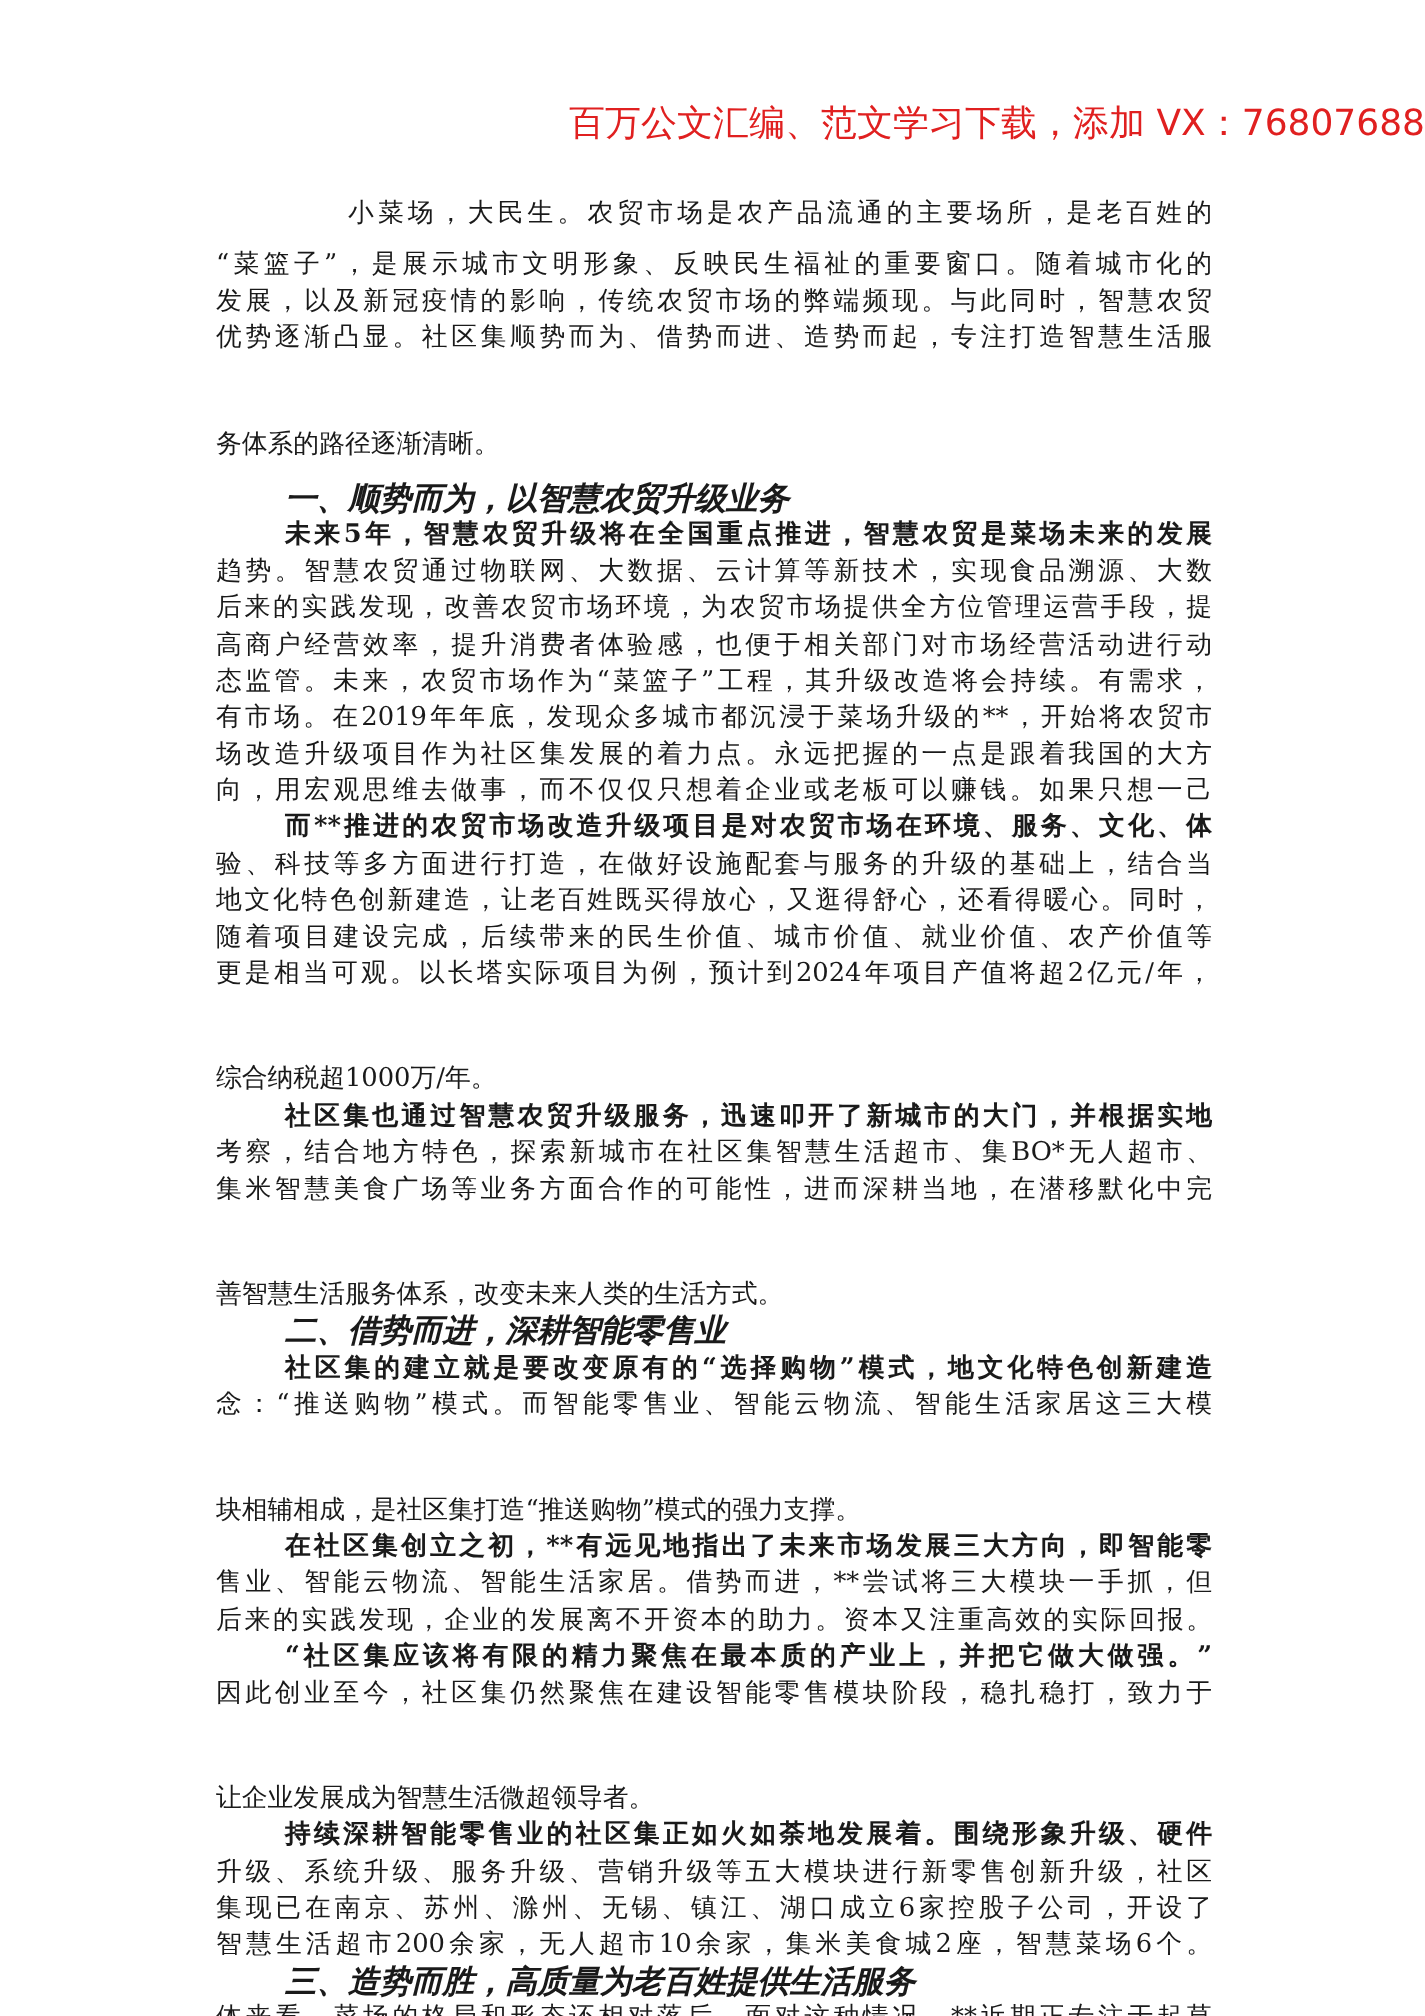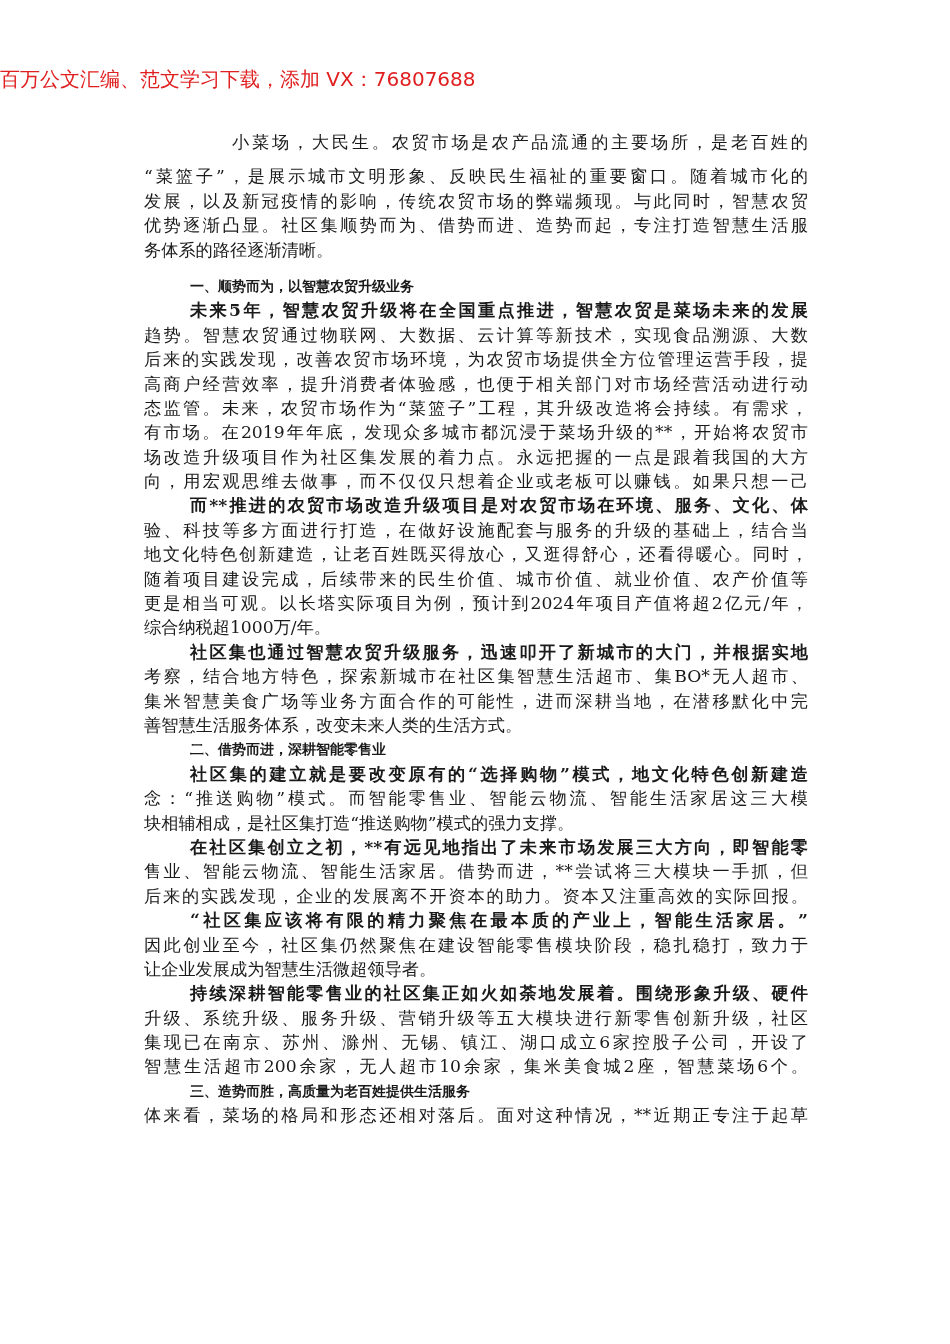--- a/index.html
+++ b/index.html
@@ -13,52 +13,54 @@
       position: relative;
       overflow: hidden;
       font-family: "DejaVu Serif", "Liberation Serif", serif;
       color: #1a1a1a;
     }
     .page-header {
       position: absolute;
       top: 66px;
       left: 0;
       width: 950px;
-      text-align: left;
+      text-align: right;
       font-family: "DejaVu Sans", "Liberation Sans", sans-serif;
-      font-size: 20px;
+      font-size: 24px;
       color: #e02020;
       letter-spacing: 0px;
     }
     .content {
       position: absolute;
       left: 144px;
       top: 130px;
       width: 664px;
     }
     .line {
       height: 24.4px;
       line-height: 24.4px;
       font-size: 17.2px;
       white-space: nowrap;
       text-align: justify;
       text-align-last: justify;
       overflow: hidden;
     }
     .line.last {
       text-align-last: left;
+      margin-top: 46px;
     }
     .line.indent { padding-left: 46px; font-weight: bold; }
     .line.indent-lead { padding-left: 88px; }
     .line.heading {
       font-weight: bold;
       font-family: "DejaVu Sans", "Liberation Sans", sans-serif;
-      font-size: 14px;
+      font-size: 21px;
       padding-left: 46px;
       text-align-last: left;
+      font-style: italic;
     }
     .gap-lead { height: 10px; }
     .gap-head { height: 12px; }
   </style>
 </head>
 <body>
 
 <div class="page-header">百万公文汇编、范文学习下载，添加 VX：76807688</div>
 
 <div class="content">
@@ -111,21 +113,21 @@
     <div class="line last">块相辅相成，是社区集打造“推送购物”模式的强力支撑。</div>
   </div>
 
   <div>
     <div class="line indent">在社区集创立之初，**有远见地指出了未来市场发展三大方向，即智能零</div>
     <div class="line">售业、智能云物流、智能生活家居。借势而进，**尝试将三大模块一手抓，但</div>
     <div class="line">后来的实践发现，企业的发展离不开资本的助力。资本又注重高效的实际回报。</div>
   </div>
 
   <div>
-    <div class="line indent">“社区集应该将有限的精力聚焦在最本质的产业上，智能生活家居。”</div>
+    <div class="line indent">“社区集应该将有限的精力聚焦在最本质的产业上，并把它做大做强。”</div>
     <div class="line">因此创业至今，社区集仍然聚焦在建设智能零售模块阶段，稳扎稳打，致力于</div>
     <div class="line last">让企业发展成为智慧生活微超领导者。</div>
   </div>
 
   <div>
     <div class="line indent">持续深耕智能零售业的社区集正如火如荼地发展着。围绕形象升级、硬件</div>
     <div class="line">升级、系统升级、服务升级、营销升级等五大模块进行新零售创新升级，社区</div>
     <div class="line">集现已在南京、苏州、滁州、无锡、镇江、湖口成立6家控股子公司，开设了</div>
     <div class="line">智慧生活超市200余家，无人超市10余家，集米美食城2座，智慧菜场6个。</div>
   </div>

